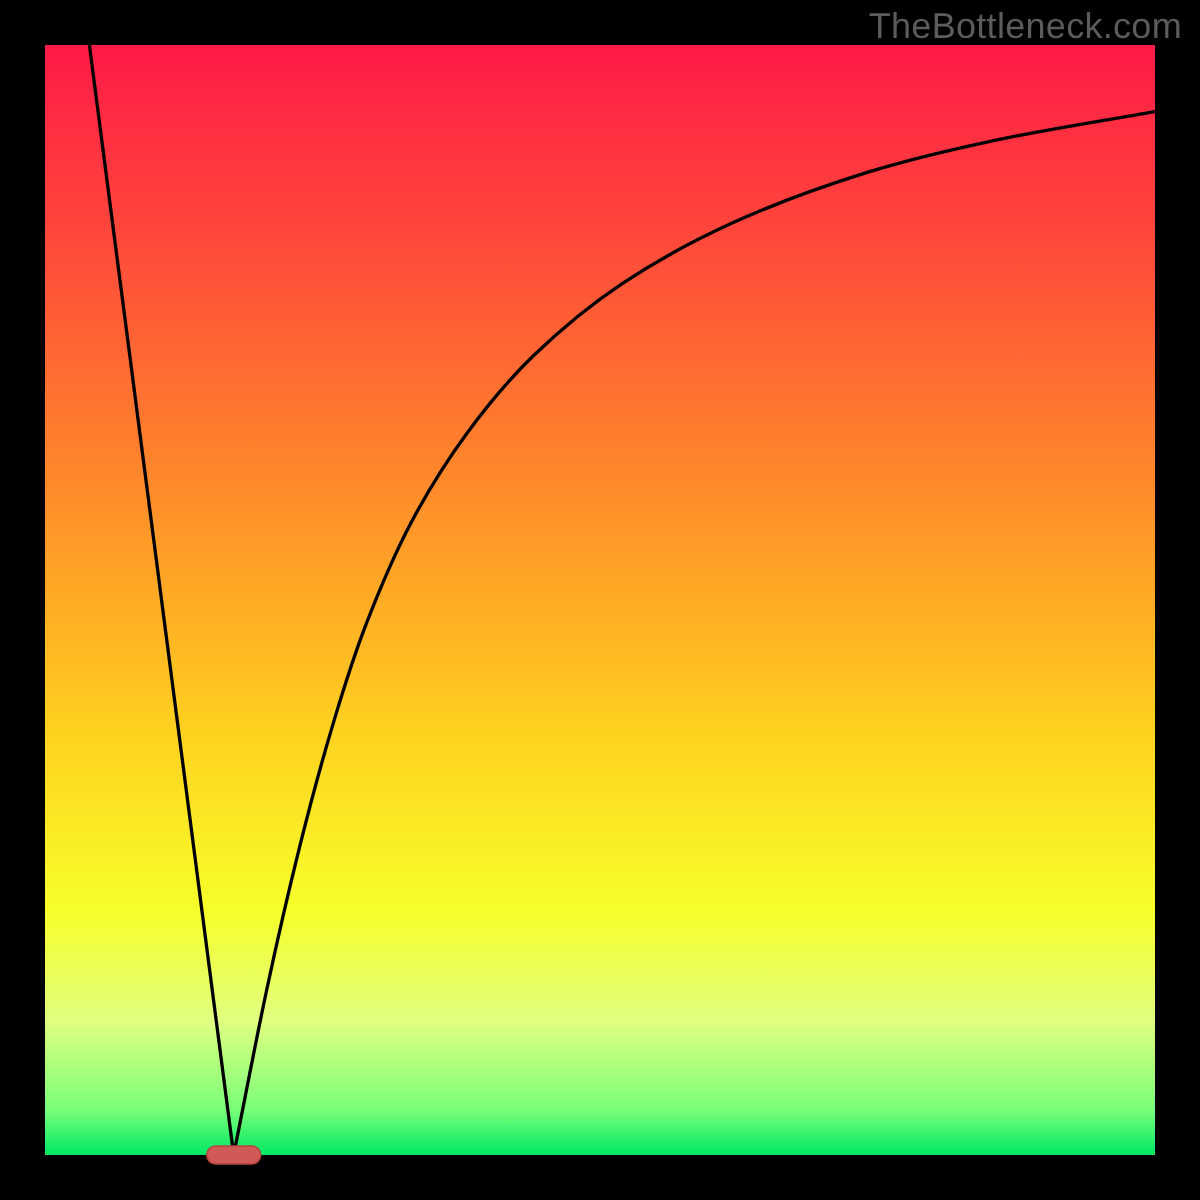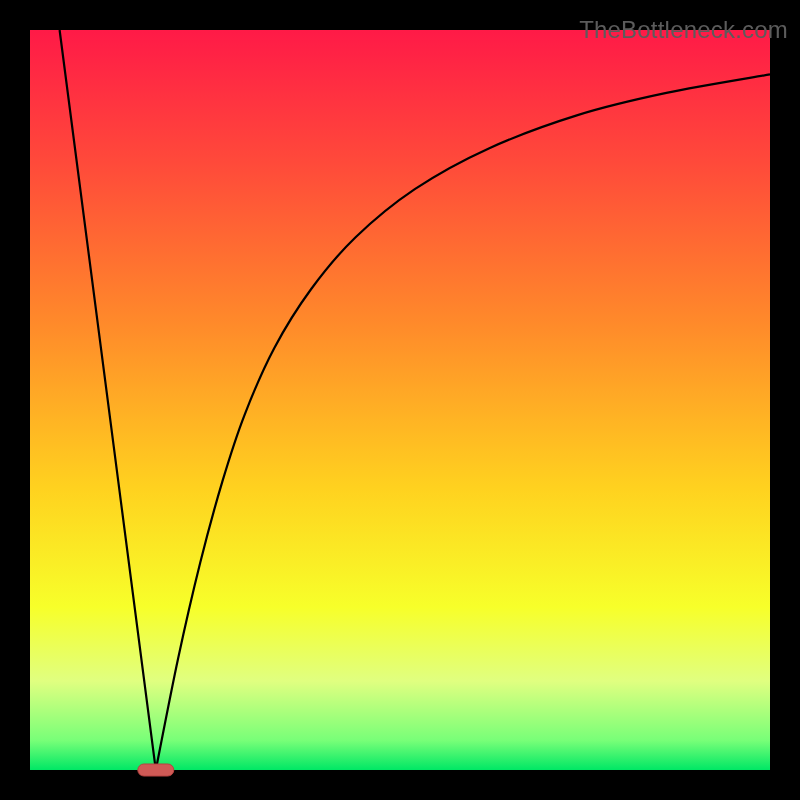--- a/index.html
+++ b/index.html
@@ -13,21 +13,21 @@
   .chart-container {
     position: relative;
     width: 800px;
     height: 800px;
   }
   svg {
     display: block;
   }
   .watermark {
     position: absolute;
-    top: 16px;
+    top: 4px;
     right: 12px;
     font-family: Arial, Helvetica, sans-serif;
     font-size: 24px;
     color: #5c5c5c;
     letter-spacing: 0.2px;
   }
 </style>
 </head>
 <body>
 

